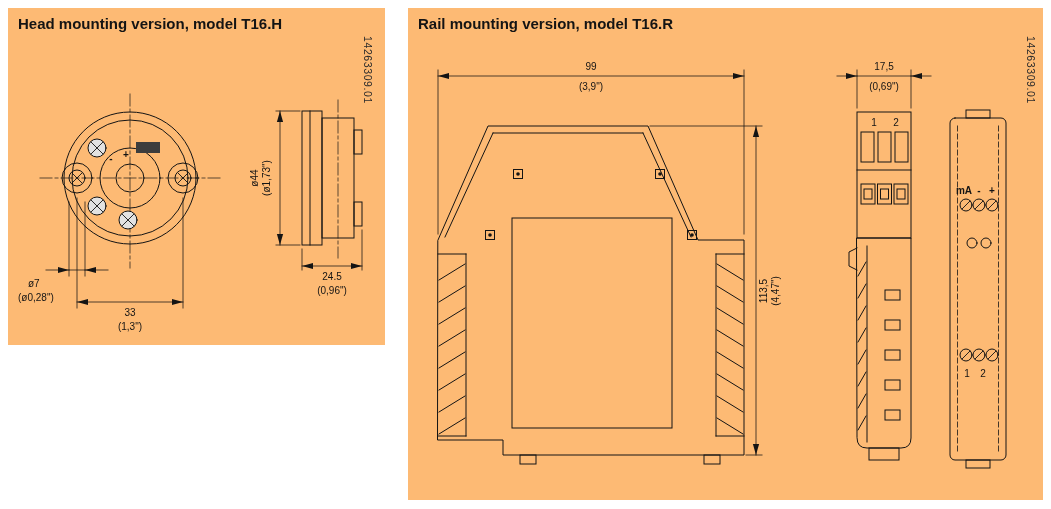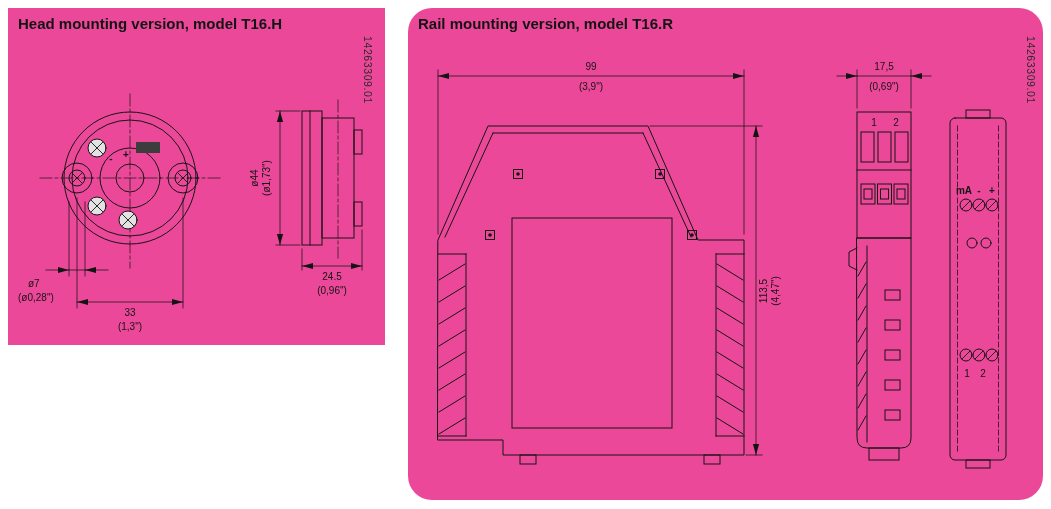--- a/index.html
+++ b/index.html
@@ -1,20 +1,20 @@
 <!DOCTYPE html>
 <html><head>
 <meta charset="utf-8">
 <style>
   html,body{margin:0;padding:0;}
   body{width:1051px;height:509px;position:relative;background:#ffffff;
        font-family:"Liberation Sans",sans-serif;overflow:hidden;}
-  .panel{position:absolute;background:#ec4899;}
+  .panel{position:absolute;background:#fdba74;}
   .panel-head{left:8px;top:8px;width:377px;height:337px;}
-  .panel-rail{left:408px;top:8px;width:635px;height:492px;border-radius:24px;}
+  .panel-rail{left:408px;top:8px;width:635px;height:492px;}
   .panel-title{position:absolute;left:10px;top:7px;margin:0;font-size:15px;
                font-weight:bold;color:#141414;z-index:2;white-space:nowrap;}
   .docnum{position:absolute;top:28px;writing-mode:vertical-rl;font-size:10.5px;
           color:#2b2b2b;letter-spacing:.6px;z-index:2;}
   .panel-head .docnum{right:11px;}
   .panel-rail .docnum{right:6px;}
   svg.drawing{position:absolute;left:0;top:0;display:block;}
   svg text{font-family:"Liberation Sans",sans-serif;fill:#141414;stroke:none;font-size:10px;}
   .cl{stroke-dasharray:12 3 3 3;stroke-width:.7;}
   .dim,.ext{stroke-width:.75;}

